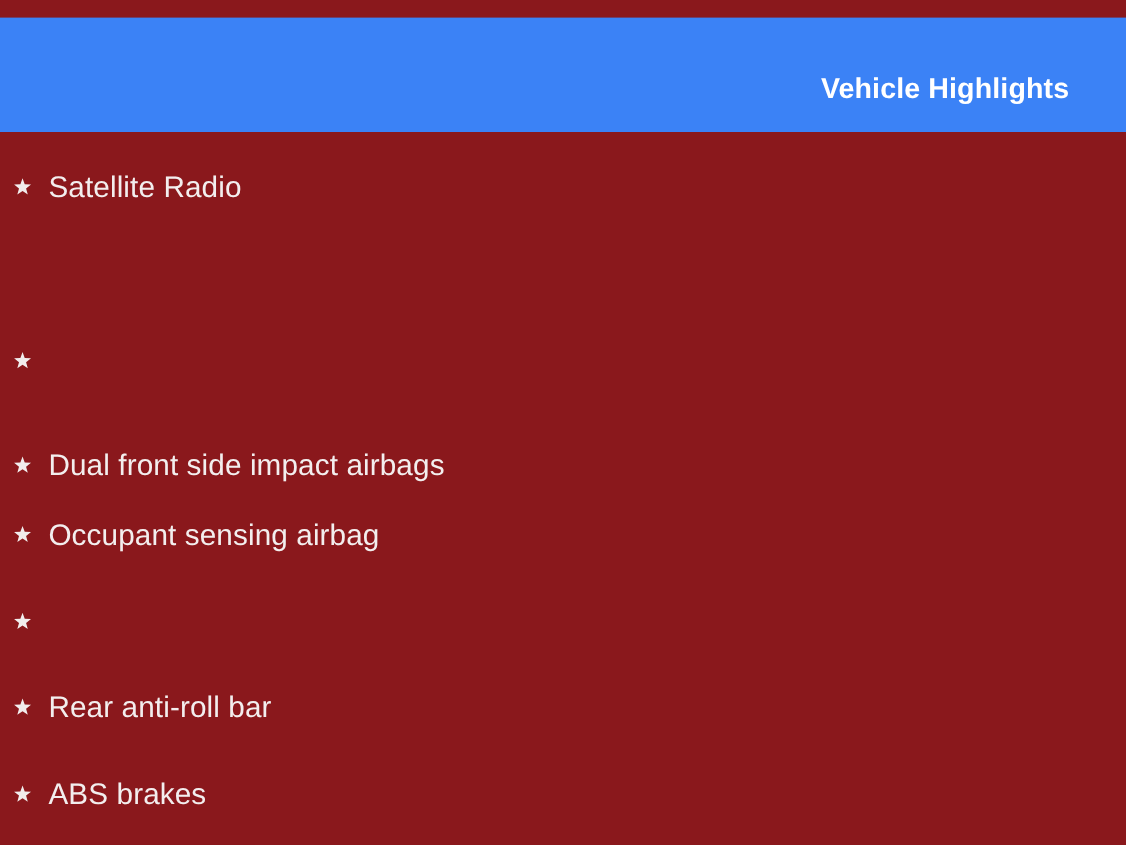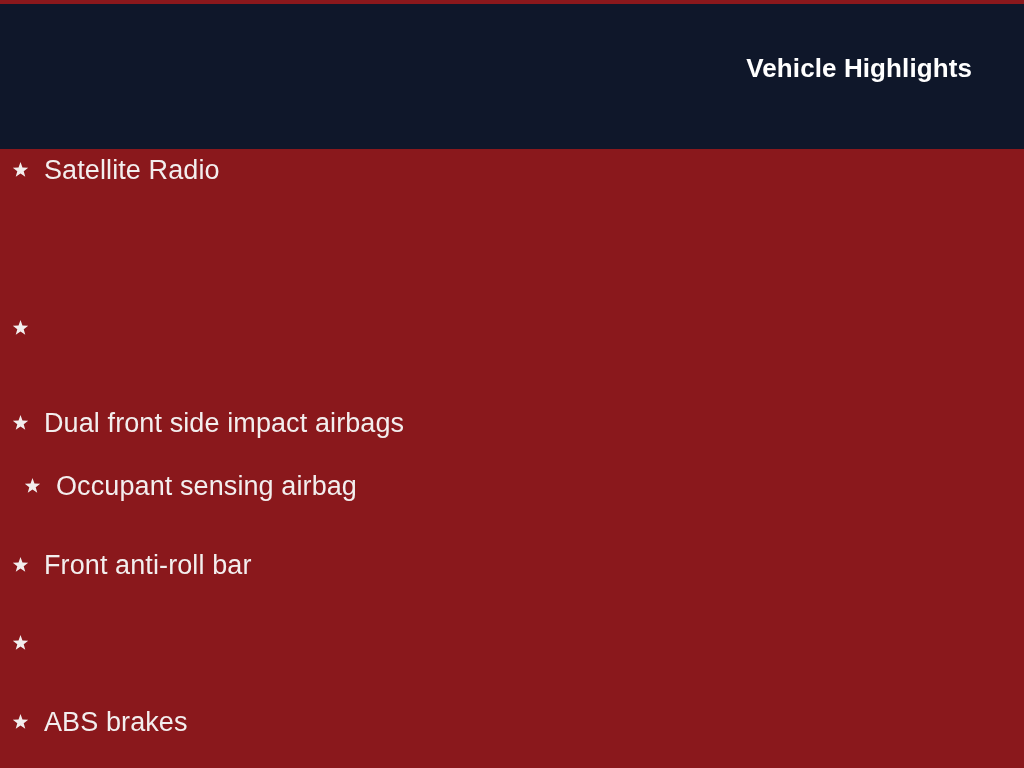--- a/index.html
+++ b/index.html
@@ -20,24 +20,24 @@
     width: 1024px;
     height: 768px;
     background: #8A181C;
     overflow: hidden;
   }
 
   
   #header-band {
     position: absolute;
     left: 0;
-    top: 4px;
+    top: 16px;
     width: 1024px;
-    height: 145px;
-    background: #0f172a;
+    height: 104px;
+    background: #3b82f6;
   }
 
   #header-title {
     position: absolute;
     right: 52px;
     top: 47px;
     font-size: 26px;
     font-weight: bold;
     color: #FFFFFF;
     letter-spacing: 0.1px;
@@ -121,42 +121,42 @@
         </span>
       </li>
       <li class="highlight-item" style="top: 255.7px; margin-top: 16px;">
         <span class="bullet-star">
           <svg viewBox="0 0 17 17" xmlns="http://www.w3.org/2000/svg" aria-hidden="true">
             <path d="M8.5 0.6 L10.48 5.98 L16.2 6.2 L11.72 9.76 L13.26 15.3 L8.5 12.1 L3.74 15.3 L5.28 9.76 L0.8 6.2 L6.52 5.98 Z" fill="currentColor"></path>
           </svg>
         </span>
         <span class="highlight-label">Dual front side impact airbags</span>
       </li>
-      <li class="highlight-item" style="top: 334.6px; margin-left: 12px;">
+      <li class="highlight-item" style="top: 334.6px;">
         <span class="bullet-star">
           <svg viewBox="0 0 17 17" xmlns="http://www.w3.org/2000/svg" aria-hidden="true">
             <path d="M8.5 0.6 L10.48 5.98 L16.2 6.2 L11.72 9.76 L13.26 15.3 L8.5 12.1 L3.74 15.3 L5.28 9.76 L0.8 6.2 L6.52 5.98 Z" fill="currentColor"></path>
           </svg>
         </span>
         <span class="highlight-label">Occupant sensing airbag</span>
       </li>
       <li class="highlight-item" style="top: 413.5px;">
         <span class="bullet-star">
           <svg viewBox="0 0 17 17" xmlns="http://www.w3.org/2000/svg" aria-hidden="true">
             <path d="M8.5 0.6 L10.48 5.98 L16.2 6.2 L11.72 9.76 L13.26 15.3 L8.5 12.1 L3.74 15.3 L5.28 9.76 L0.8 6.2 L6.52 5.98 Z" fill="currentColor"></path>
           </svg>
         </span>
-        <span class="highlight-label">Front anti-roll bar</span>
       </li>
       <li class="highlight-item" style="top: 492.4px;">
         <span class="bullet-star">
           <svg viewBox="0 0 17 17" xmlns="http://www.w3.org/2000/svg" aria-hidden="true">
             <path d="M8.5 0.6 L10.48 5.98 L16.2 6.2 L11.72 9.76 L13.26 15.3 L8.5 12.1 L3.74 15.3 L5.28 9.76 L0.8 6.2 L6.52 5.98 Z" fill="currentColor"></path>
           </svg>
         </span>
+        <span class="highlight-label">Rear anti-roll bar</span>
       </li>
       <li class="highlight-item" style="top: 571.3px;">
         <span class="bullet-star">
           <svg viewBox="0 0 17 17" xmlns="http://www.w3.org/2000/svg" aria-hidden="true">
             <path d="M8.5 0.6 L10.48 5.98 L16.2 6.2 L11.72 9.76 L13.26 15.3 L8.5 12.1 L3.74 15.3 L5.28 9.76 L0.8 6.2 L6.52 5.98 Z" fill="currentColor"></path>
           </svg>
         </span>
         <span class="highlight-label">ABS brakes</span>
       </li>
     </ul>

